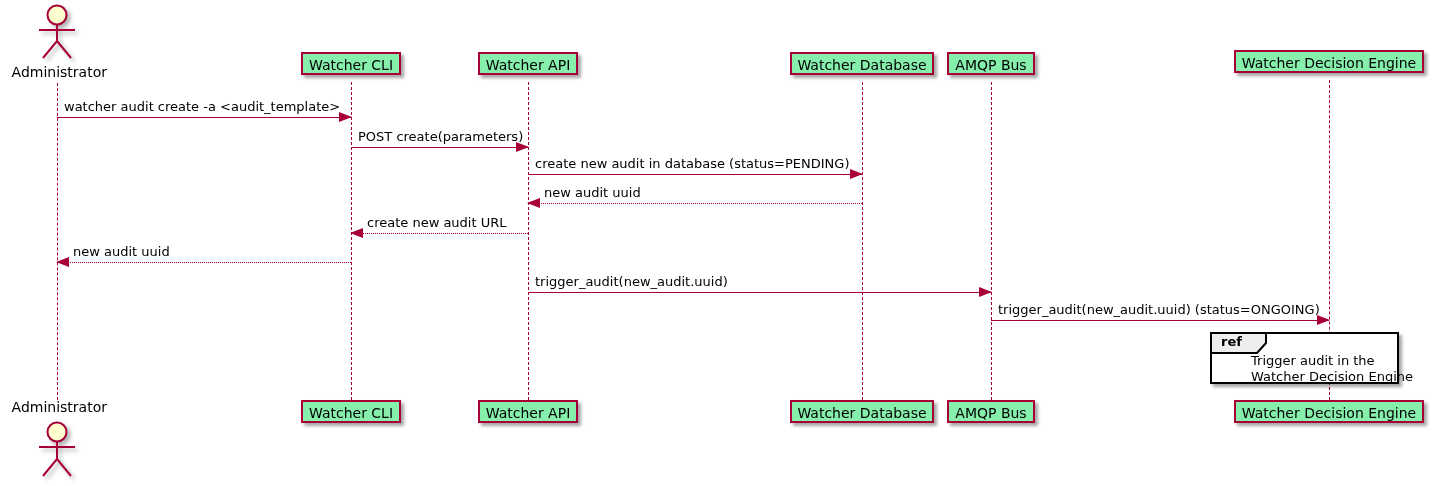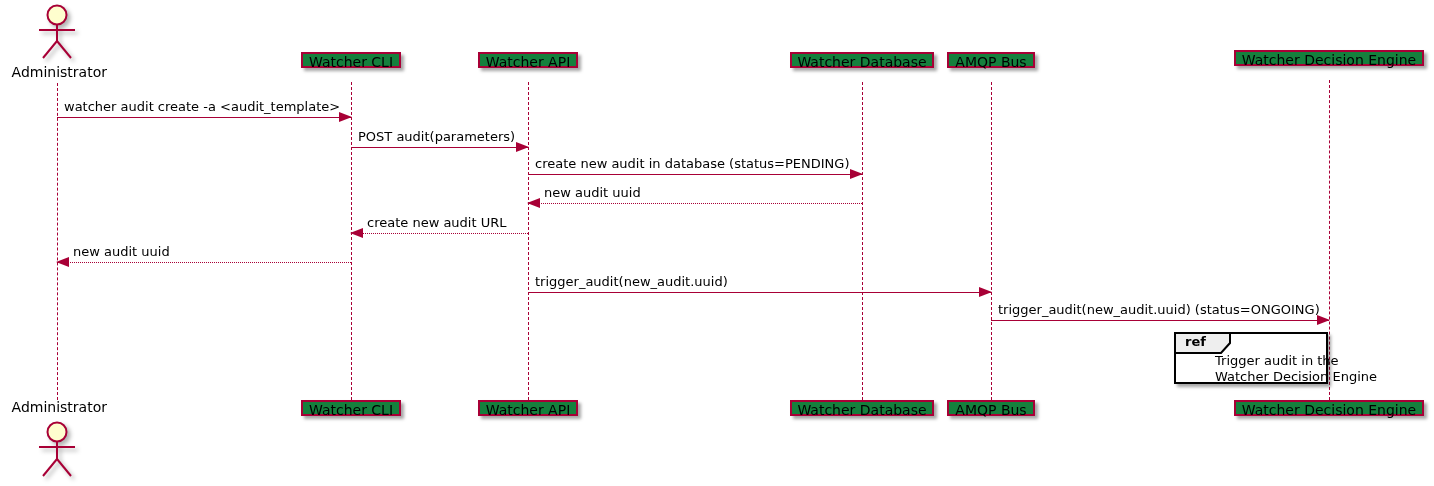--- a/index.html
+++ b/index.html
@@ -12,26 +12,26 @@
     color: #000000;
     overflow: hidden;
   }
   .lifeline {
     position: absolute;
     width: 0;
     border-left: 1px dashed #A80036;
   }
   .pbox {
     position: absolute;
-    height: 16px;
-    background: #15803d;
+    height: 23px;
+    background: #86efac;
     border: 2px solid #A80036;
     box-sizing: border-box;
     display: flex;
-    align-items: flex-start;
+    align-items: flex-end;
     justify-content: center;
     font-size: 14px;
     white-space: nowrap;
     box-shadow: 3px 3px 3px rgba(0,0,0,0.35);
     z-index: 3;
   }
   .actor-label {
     position: absolute;
     width: 100px;
     text-align: right;
@@ -55,22 +55,22 @@
     position: absolute;
     top: -5px;
     width: 0; height: 0;
     border-top: 5px solid transparent;
     border-bottom: 5px solid transparent;
   }
   .arr-r { right: -1px; border-left: 13px solid #A80036; }
   .arr-l { left: -1px;  border-right: 13px solid #A80036; }
   .ref-box {
     position: absolute;
-    left: 1174px; top: 332px;
-    width: 154px; height: 52px;
+    left: 1210px; top: 332px;
+    width: 189px; height: 52px;
     background: #ffffff;
     border: 2px solid #000000;
     box-sizing: border-box;
     box-shadow: 3px 3px 3px rgba(0,0,0,0.35);
     z-index: 4;
   }
   .ref-pentagon { position: absolute; left: -2px; top: -2px; }
   .ref-keyword {
     position: absolute; left: 9px; top: 0px;
     font-size: 13px; font-weight: bold; z-index: 5;
@@ -116,21 +116,21 @@
   <div class="pbox" style="left:1234px; top:50px; width:190px;">
     <span>Watcher Decision Engine</span>
     </div>
 
   <div class="msg" style="left:57px; top:117px; width:294px;">
     <div class="msg-label">watcher audit create -a &lt;audit_template&gt;</div>
     <div class="msg-line"></div>
     <div class="arr arr-r"></div>
   </div>
   <div class="msg" style="left:351px; top:147px; width:177px;">
-    <div class="msg-label">POST audit(parameters)</div>
+    <div class="msg-label">POST create(parameters)</div>
     <div class="msg-line"></div>
     <div class="arr arr-r"></div>
   </div>
   <div class="msg" style="left:528px; top:174px; width:334px;">
     <div class="msg-label">create new audit in database (status=PENDING)</div>
     <div class="msg-line"></div>
     <div class="arr arr-r"></div>
   </div>
   <div class="msg dashed to-left" style="left:528px; top:203px; width:334px;">
     <div class="msg-label">new audit uuid</div>

